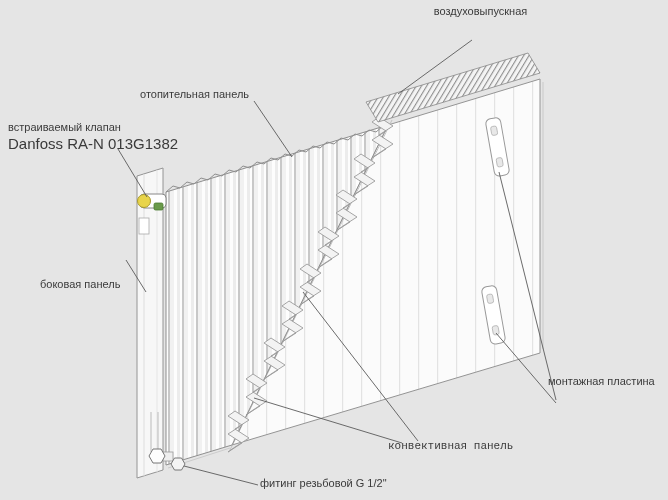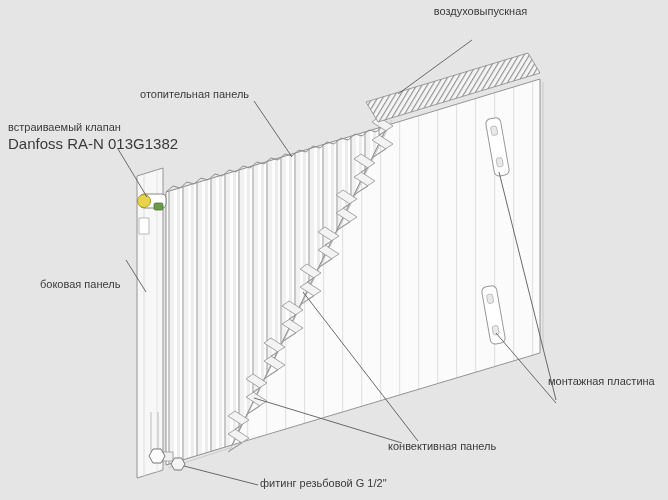--- a/index.html
+++ b/index.html
@@ -117,17 +117,17 @@
 
   <div class="lbl" style="left:8px; top:121px;">
     <div>встраиваемый клапан</div>
     <div class="sub">Danfoss RA-N 013G1382</div>
   </div>
 
   <div class="lbl" style="left:40px; top:252px;margin-top:26px;">боковая панель</div>
 
   <div class="lbl" style="left:548px; top:375px;">монтажная пластина</div>
 
-  <div class="lbl" style="left:388px; top:440px;">конвективная панель</div>
+  <div class="lbl" style="left:388px; top:440px;font-family:Liberation Mono, monospace;">конвективная панель</div>
 
   <div class="lbl" style="left:260px; top:477px;">фитинг резьбовой G 1/2"</div>
 
 </div>
 
 </body></html>

